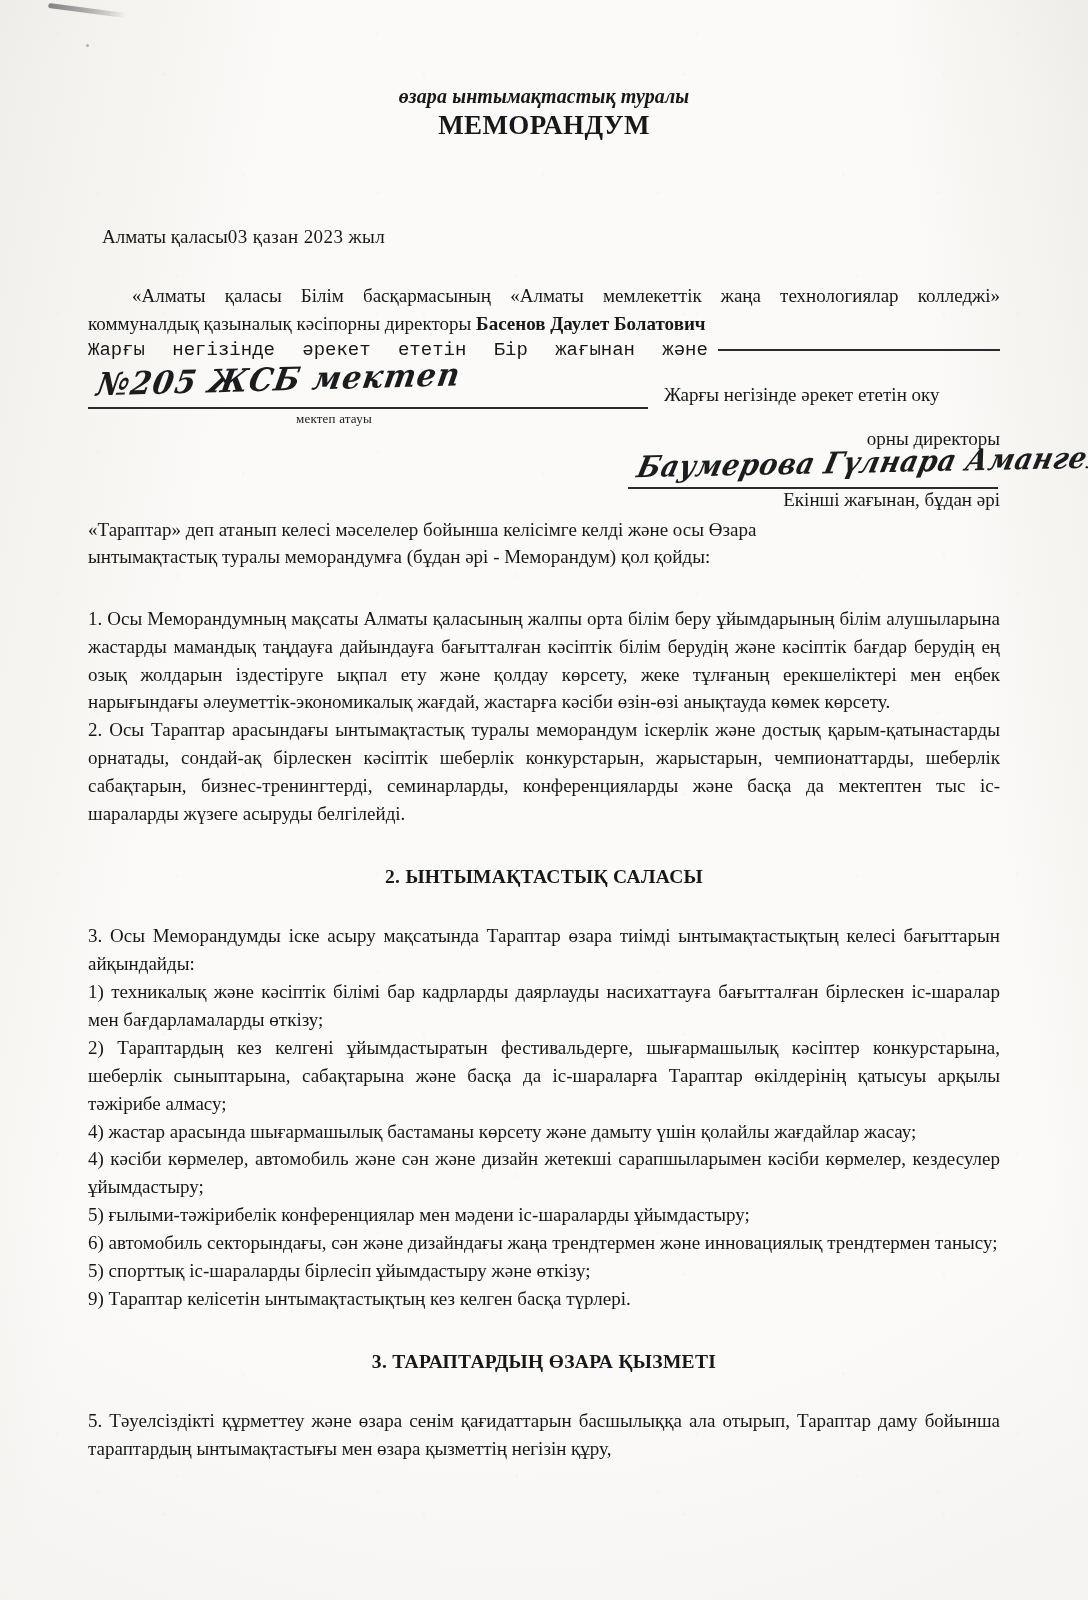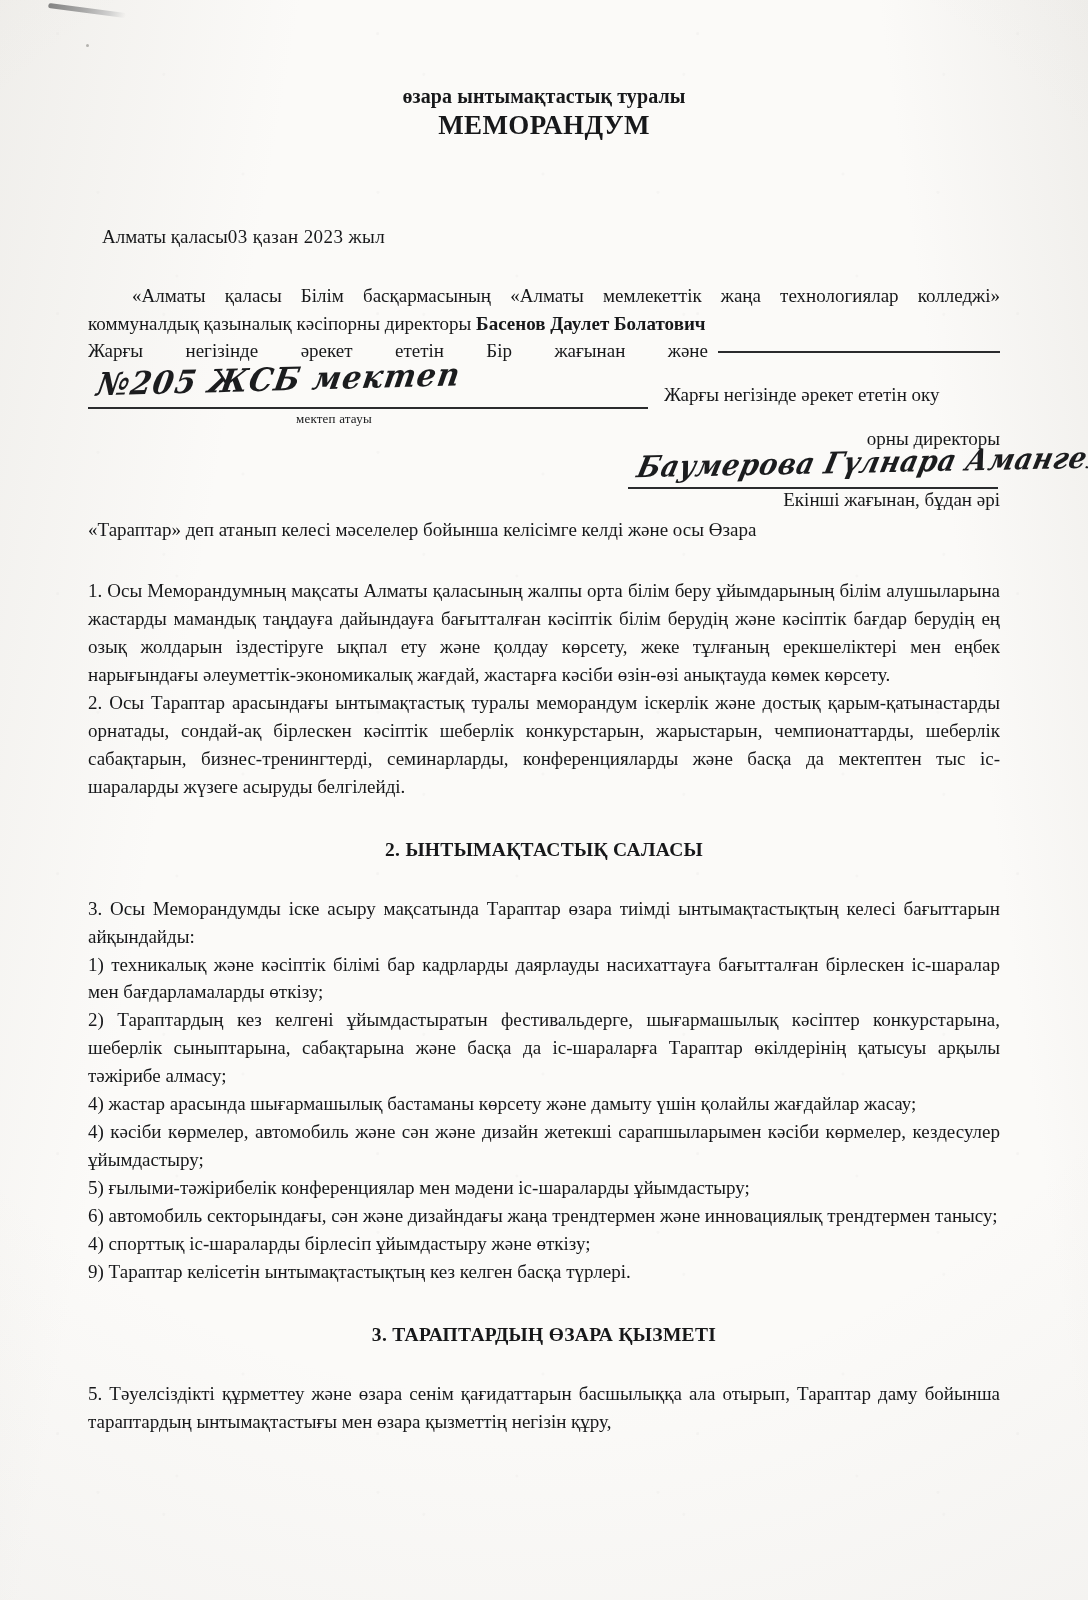--- a/index.html
+++ b/index.html
@@ -79,20 +79,21 @@
   
   .title-block {
     text-align: center;
     padding-top: 84px;
   }
   .title-line-1 {
     font-weight: bold;
     font-size: 20px;
     letter-spacing: 0.1px;
     line-height: 1.22;
+    font-style: italic;
   }
   .title-line-2 {
     font-weight: bold;
     font-size: 27px;
     letter-spacing: 0.4px;
     line-height: 1.22;
     margin-top: 1px;
   }
 
   
@@ -122,20 +123,21 @@
   .bold { font-weight: bold; }
 
   
   .fill-wrap { position: relative; }
 
   .fill-row {
     display: flex;
     align-items: baseline;
     font-size: 19px;
     line-height: 1.47;
+    font-family: Liberation Mono, monospace;
   }
 
   .spread {
     display: flex;
     justify-content: space-between;
     flex: 0 0 auto;
   }
 
   .rule {
     flex: 1 1 auto;
@@ -284,33 +286,34 @@
 
       <div class="director-row">
         <span class="director-label">орны директоры</span>
         <span class="director-hand">
           <span class="handwriting name">Баумерова Гүлнара Амангелдиевна</span>
         </span>
         <span class="director-tail">Екінші  жағынан,  бұдан  әрі</span>
       </div>
 
       <p class="para tight" style="margin-top:2px">«Тараптар» деп атанып келесі мәселелер бойынша келісімге келді және осы Өзара</p>
+      <p class="para tight" style="text-align:left">ынтымақтастық туралы меморандумға (бұдан әрі - Меморандум) қол қойды:</p>
     </div>
 
     <p class="para after-heading">1. Осы Меморандумның мақсаты Алматы қаласының жалпы орта білім беру ұйымдарының білім алушыларына жастарды мамандық таңдауға дайындауға бағытталған кәсіптік білім берудің және кәсіптік бағдар берудің ең озық жолдарын іздестіруге ықпал ету және қолдау көрсету, жеке тұлғаның ерекшеліктері мен еңбек нарығындағы әлеуметтік-экономикалық жағдай, жастарға кәсіби өзін-өзі анықтауда көмек көрсету.</p>
     <p class="para">2. Осы Тараптар арасындағы ынтымақтастық туралы меморандум іскерлік және достық қарым-қатынастарды орнатады, сондай-ақ бірлескен кәсіптік шеберлік конкурстарын, жарыстарын, чемпионаттарды, шеберлік сабақтарын, бизнес-тренингтерді, семинарларды, конференцияларды және басқа да мектептен тыс іс-шараларды жүзеге асыруды белгілейді.</p>
 
     <h2 class="section-heading">2. ЫНТЫМАҚТАСТЫҚ САЛАСЫ</h2>
     <p class="para after-heading">3. Осы Меморандумды іске асыру мақсатында Тараптар өзара тиімді ынтымақтастықтың келесі бағыттарын айқындайды:</p>
     <p class="list-item">1) техникалық және кәсіптік білімі бар кадрларды даярлауды насихаттауға бағытталған бірлескен іс-шаралар мен бағдарламаларды өткізу;</p>
     <p class="list-item">2) Тараптардың кез келгені ұйымдастыратын фестивальдерге, шығармашылық кәсіптер конкурстарына, шеберлік сыныптарына, сабақтарына және басқа да іс-шараларға Тараптар өкілдерінің қатысуы арқылы тәжірибе алмасу;</p>
     <p class="list-item">4) жастар арасында шығармашылық бастаманы көрсету және дамыту үшін қолайлы жағдайлар жасау;</p>
     <p class="list-item">4) кәсіби көрмелер, автомобиль және сән және дизайн жетекші сарапшыларымен кәсіби көрмелер, кездесулер ұйымдастыру;</p>
     <p class="list-item" style="text-align:left">5) ғылыми-тәжірибелік конференциялар мен мәдени іс-шараларды ұйымдастыру;</p>
     <p class="list-item">6) автомобиль секторындағы, сән және дизайндағы жаңа трендтермен және инновациялық трендтермен танысу;</p>
-    <p class="list-item" style="text-align:left">4) спорттық іс-шараларды бірлесіп ұйымдастыру және өткізу;</p>
+    <p class="list-item" style="text-align:left">5) спорттық іс-шараларды бірлесіп ұйымдастыру және өткізу;</p>
     <p class="list-item" style="text-align:left">9) Тараптар келісетін ынтымақтастықтың кез келген басқа түрлері.</p>
 
     <h2 class="section-heading">3. ТАРАПТАРДЫҢ ӨЗАРА ҚЫЗМЕТІ</h2>
     <p class="para after-heading">5. Тәуелсіздікті құрметтеу және өзара сенім қағидаттарын басшылыққа ала отырып, Тараптар даму бойынша тараптардың ынтымақтастығы мен өзара қызметтің  негізін құру,</p>
 
   </div>
 </div>
 
 </body></html>

